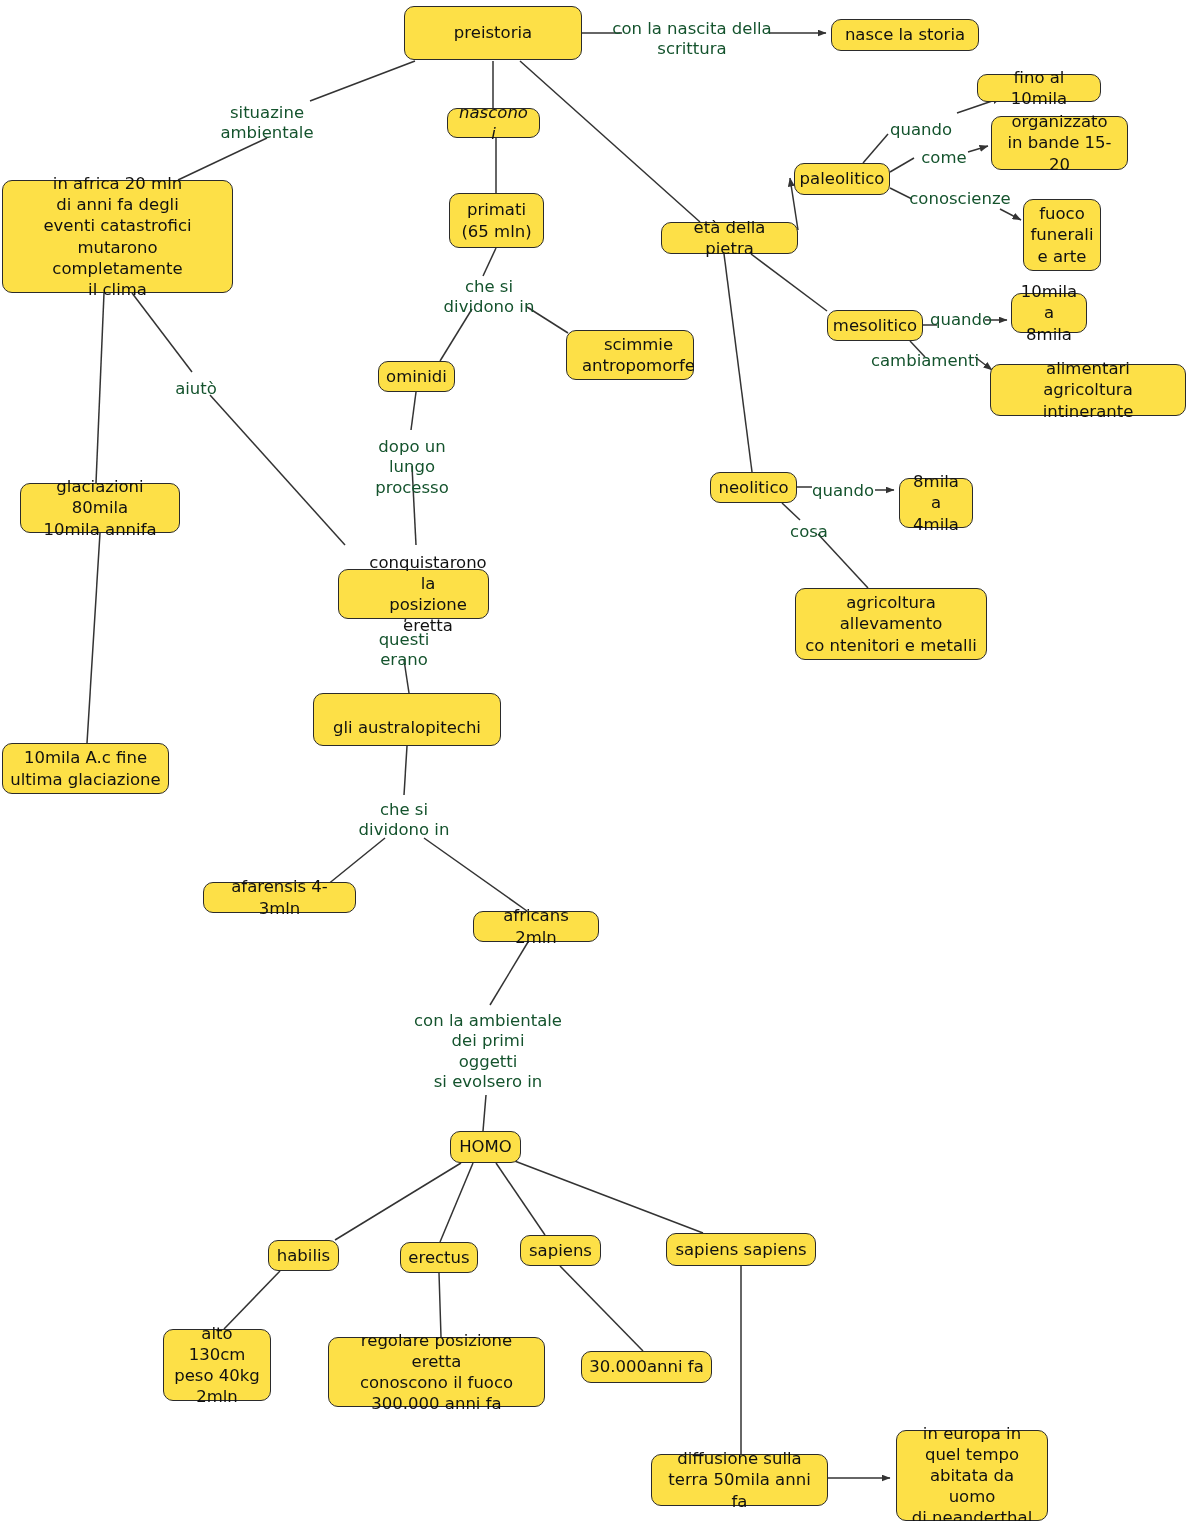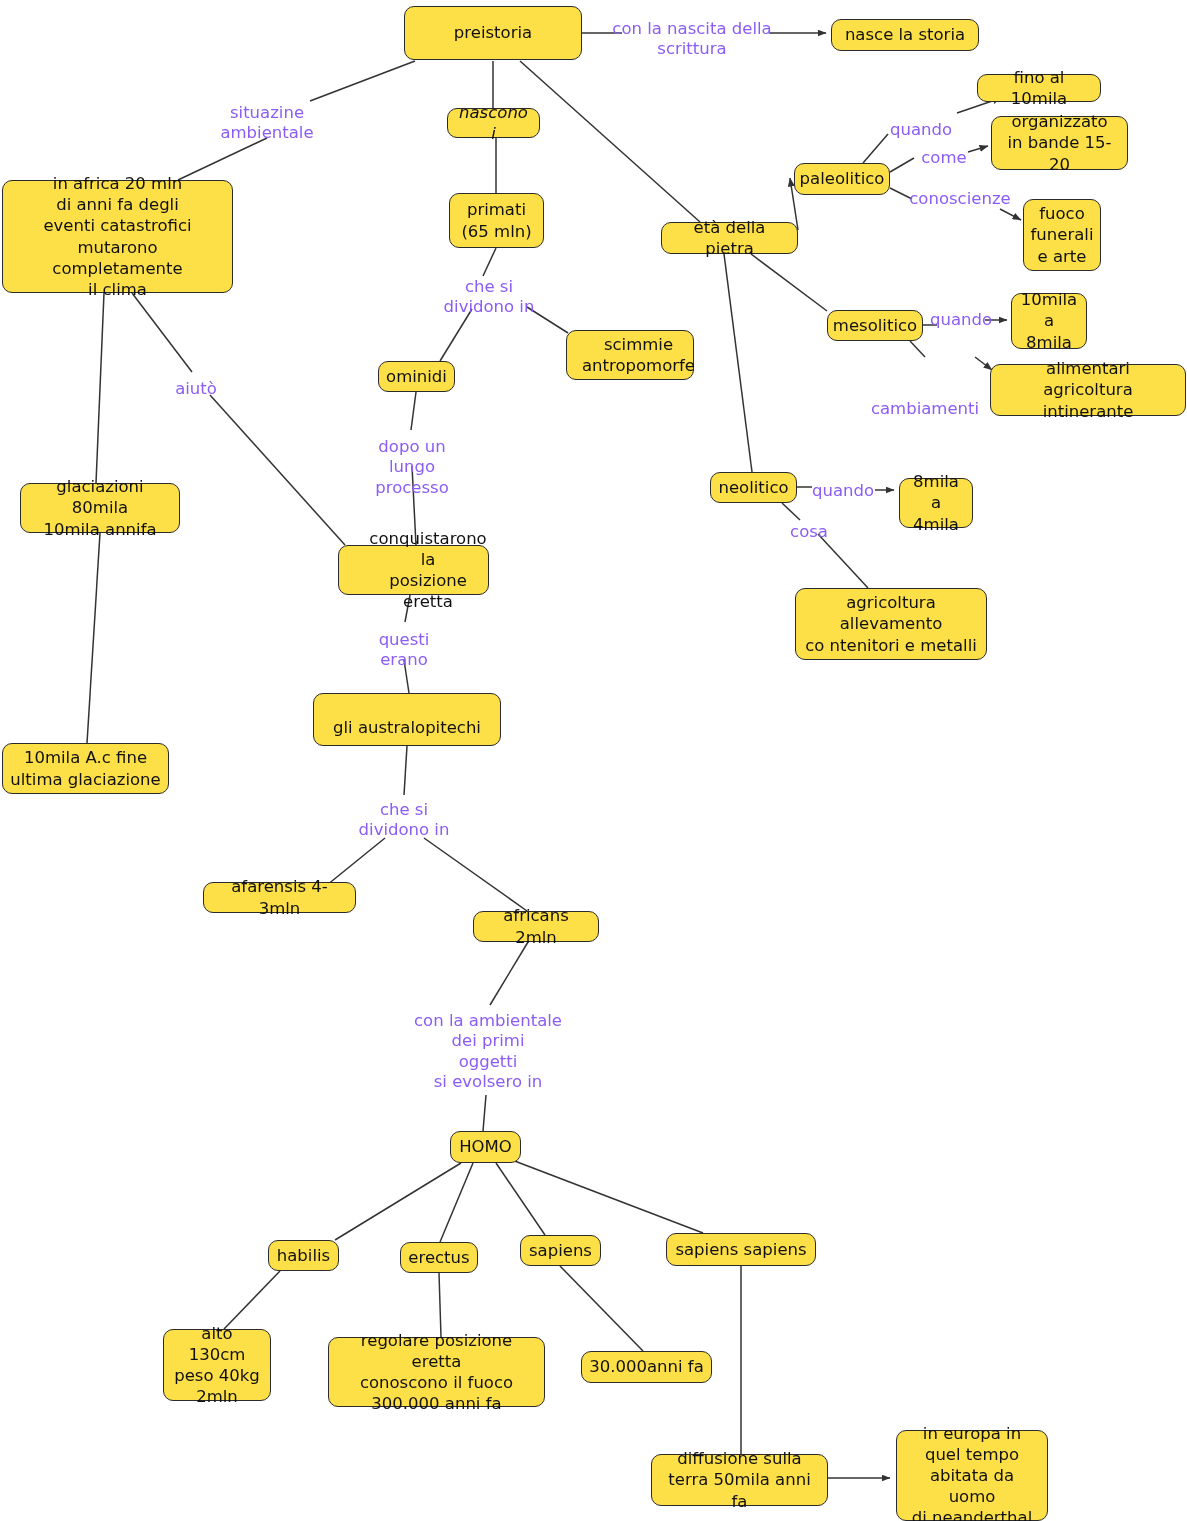--- a/index.html
+++ b/index.html
@@ -39,21 +39,21 @@
     white-space: pre-line;
     padding: 2px 7px;
     z-index: 3;
   }
   .node.low-text {
     align-items: flex-end;
     padding-bottom: 7px;
   }
   .link-label {
     position: absolute;
-    color: #8b5cf6;
+    color: #14532d;
     font-size: 16.5px;
     line-height: 1.23;
     text-align: center;
     white-space: pre-line;
     background: transparent;
     z-index: 4;
     transform: translateX(-50%);
   }
 </style>
 </head>
@@ -133,31 +133,31 @@
       <div class="node" style="left: 794px; top: 163px; width: 96px; height: 32px;">paleolitico</div>
       <div class="node" style="left: 661px; top: 222px; width: 137px; height: 32px;">età della pietra</div>
       <div class="node" style="left: 1023px; top: 199px; width: 78px; height: 72px;">fuoco
 funerali
 e arte</div>
       <div class="node" style="left: 449px; top: 193px; width: 95px; height: 55px;">primati
 (65 mln)</div>
       <div class="node" style="left: 566px; top: 330px; width: 128px; height: 50px; padding-left: 24px;">scimmie
 antropomorfe</div>
       <div class="node" style="left: 827px; top: 310px; width: 96px; height: 31px;">mesolitico</div>
-      <div class="node" style="left: 1011px; top: 293px; width: 76px; height: 56px;">10mila
+      <div class="node" style="left: 1011px; top: 293px; width: 76px; height: 40px;">10mila
 a 8mila</div>
       <div class="node" style="left: 990px; top: 364px; width: 196px; height: 52px;">alimentari
 agricoltura intinerante</div>
       <div class="node" style="left: 378px; top: 361px; width: 77px; height: 31px;">ominidi</div>
       <div class="node" style="left: 20px; top: 483px; width: 160px; height: 50px;">glaciazioni 80mila
 10mila annifa</div>
       <div class="node" style="left: 710px; top: 472px; width: 87px; height: 31px;">neolitico</div>
       <div class="node" style="left: 899px; top: 478px; width: 74px; height: 50px;">8mila a
 4mila</div>
-      <div class="node" style="left: 338px; top: 545px; width: 151px; height: 50px; padding-left: 36px;">conquistarono la
+      <div class="node" style="left: 338px; top: 569px; width: 151px; height: 50px; padding-left: 36px;">conquistarono la
 posizione eretta</div>
       <div class="node" style="left: 795px; top: 588px; width: 192px; height: 72px;">agricoltura
 allevamento
 co ntenitori e metalli</div>
       <div class="node" style="left: 2px; top: 743px; width: 167px; height: 51px;">10mila A.c fine
 ultima glaciazione</div>
       <div class="node low-text" style="left: 313px; top: 693px; width: 188px; height: 53px;">gli australopitechi</div>
       <div class="node" style="left: 203px; top: 882px; width: 153px; height: 31px;">afarensis 4-3mln</div>
       <div class="node" style="left: 473px; top: 911px; width: 126px; height: 31px;">africans 2mln</div>
       <div class="node" style="left: 450px; top: 1131px; width: 71px; height: 32px;">HOMO</div>
@@ -183,21 +183,21 @@
       <div class="link-label" style="left: 692px; top: 19px;">con la nascita della
 scrittura</div>
       <div class="link-label" style="left: 267px; top: 103px;">situazine
 ambientale</div>
       <div class="link-label" style="left: 921px; top: 120px;">quando</div>
       <div class="link-label" style="left: 944px; top: 148px;">come</div>
       <div class="link-label" style="left: 960px; top: 189px;">conoscienze</div>
       <div class="link-label" style="left: 489px; top: 277px;">che si
 dividono in</div>
       <div class="link-label" style="left: 961px; top: 310px;">quando</div>
-      <div class="link-label" style="left: 925px; top: 351px; margin-top: 48px;">cambiamenti</div>
+      <div class="link-label" style="left: 925px; top: 351px;">cambiamenti</div>
       <div class="link-label" style="left: 196px; top: 379px;">aiutò</div>
       <div class="link-label" style="left: 412px; top: 437px;">dopo un
 lungo
 processo</div>
       <div class="link-label" style="left: 843px; top: 481px;">quando</div>
       <div class="link-label" style="left: 809px; top: 522px;">cosa</div>
       <div class="link-label" style="left: 404px; top: 630px;">questi
 erano</div>
       <div class="link-label" style="left: 404px; top: 800px;">che si
 dividono in</div>

